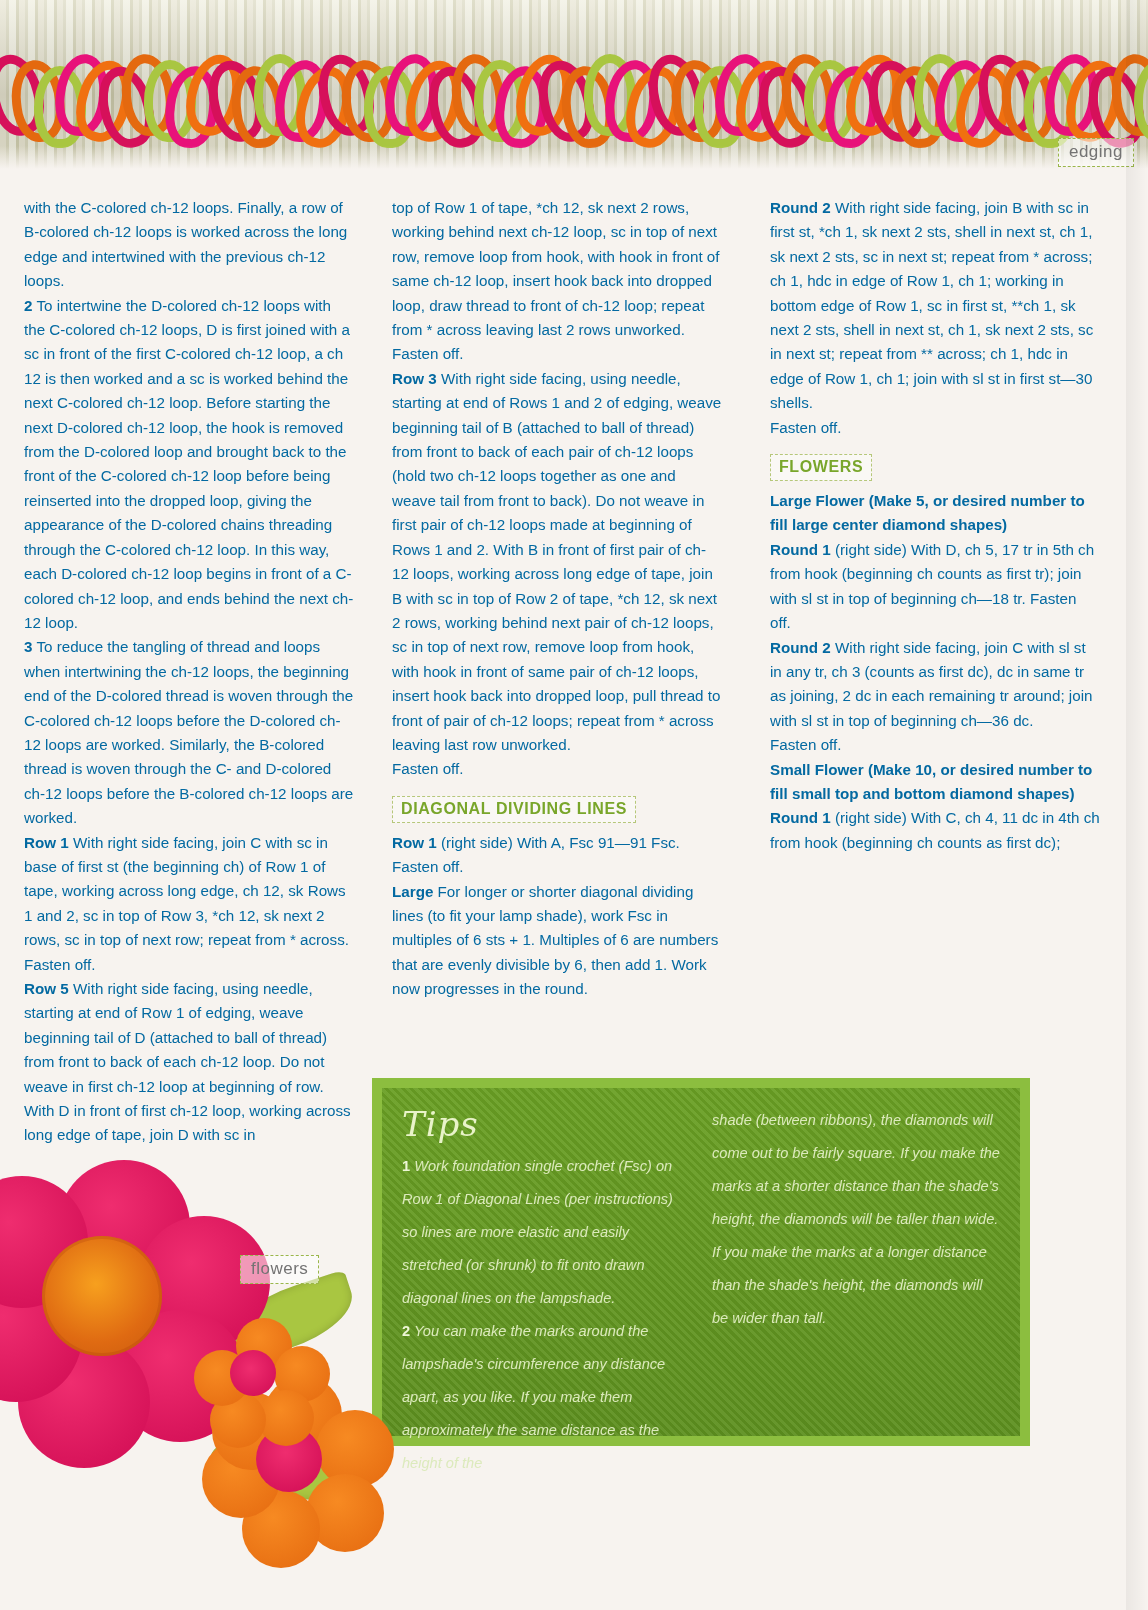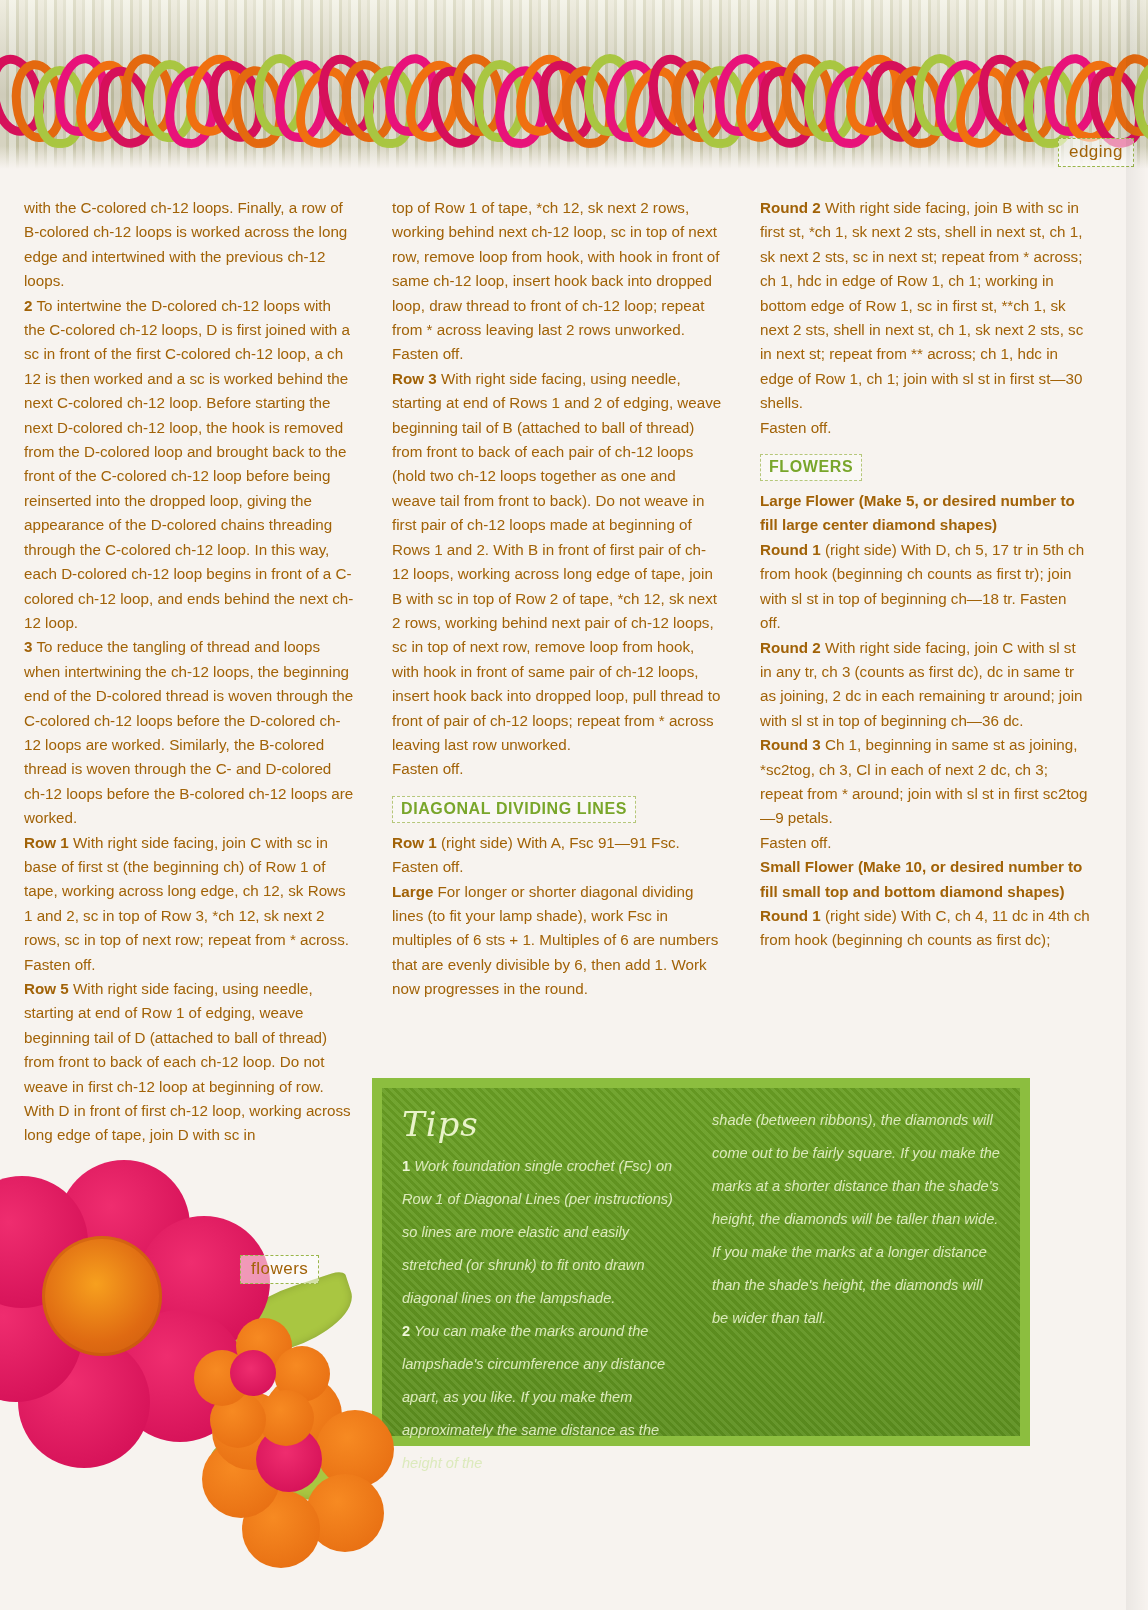--- a/index.html
+++ b/index.html
@@ -34,44 +34,44 @@
     background:transparent;
   }
   #photo-band .edge-shade {
     position:absolute; left:0; bottom:0; width:1148px; height:26px;
     background:linear-gradient(180deg, rgba(247,243,239,0) 0%, #f7f3ef 88%);
   }
   
   .callout {
     position:absolute;
     border:1px dashed #9ab64a;
-    color:#a16207;
+    color:#737373;
     font-size:17px;
     letter-spacing:0.5px;
     padding:3px 10px 4px 10px;
     background:rgba(255,255,255,0.55);
   }
   #edging-label { right:14px; top:138px; }
   #flowers-label { left:240px; top:1255px; }
 
   
   #columns {
     position:absolute; left:0; top:196px; width:1148px;
     display:flex; gap:0;
   }
   .col { width:330px; padding:0 0 0 0; }
   .col.c1 { margin-left:24px; }
   .col.c2 { margin-left:38px; }
-  .col.c3 { margin-left:38px; }
+  .col.c3 { margin-left:48px; }
   .col p {
     margin:0;
     font-size:15.2px;
     line-height:24.4px;
     text-align:left;
-    color:#a16207;
+    color:#0369a1;
   }
   .col p + p { margin-top:0px; }
   .bold { font-weight:bold; }
   .section-head {
     display:inline-block;
     border:1px dashed #b6c77a;
     color:#79a62b;
     font-weight:bold;
     font-size:16px;
     letter-spacing:0.6px;
@@ -224,21 +224,20 @@
     <p><span class="bold">Large</span><span> For longer or shorter diagonal dividing lines (to fit your lamp shade), work Fsc in multiples of 6 sts + 1. Multiples of 6 are numbers that are evenly divisible by 6, then add 1. Work now progresses in the round.</span></p>
   </div>
 
   <div class="col c3">
     <p><span class="bold">Round 2</span><span> With right side facing, join B with sc in first st, *ch 1, sk next 2 sts, shell in next st, ch 1, sk next 2 sts, sc in next st; repeat from * across; ch 1, hdc in edge of Row 1, ch 1; working in bottom edge of Row 1, sc in first st, **ch 1, sk next 2 sts, shell in next st, ch 1, sk next 2 sts, sc in next st; repeat from ** across; ch 1, hdc in edge of Row 1, ch 1; join with sl st in first st—30 shells.</span></p>
     <p>Fasten off.</p>
     <div class="section-head">FLOWERS</div>
     <p class="green-head">Large Flower (Make 5, or desired number to fill large center diamond shapes)</p>
     <p><span class="bold">Round 1</span><span> (right side) With D, ch 5, 17 tr in 5th ch from hook (beginning ch counts as first tr); join with sl st in top of beginning ch—18 tr. Fasten off.</span></p>
     <p><span class="bold">Round 2</span><span> With right side facing, join C with sl st in any tr, ch 3 (counts as first dc), dc in same tr as joining, 2 dc in each remaining tr around; join with sl st in top of beginning ch—36 dc.</span></p>
-    <p><span class="bold">Round 3</span><span> Ch 1, beginning in same st as joining, *sc2tog, ch 3, Cl in each of next 2 dc, ch 3; repeat from * around; join with sl st in first sc2tog—9 petals.</span></p>
     <p>Fasten off.</p>
     <p class="green-head">Small Flower (Make 10, or desired number to fill small top and bottom diamond shapes)</p>
     <p><span class="bold">Round 1</span><span> (right side) With C, ch 4, 11 dc in 4th ch from hook (beginning ch counts as first dc);</span></p>
   </div>
 </div>
 
 <div id="tips-box">
   <div id="tips-inner">
     <div class="tips-col">
       <div id="tips-title">Tips</div>

